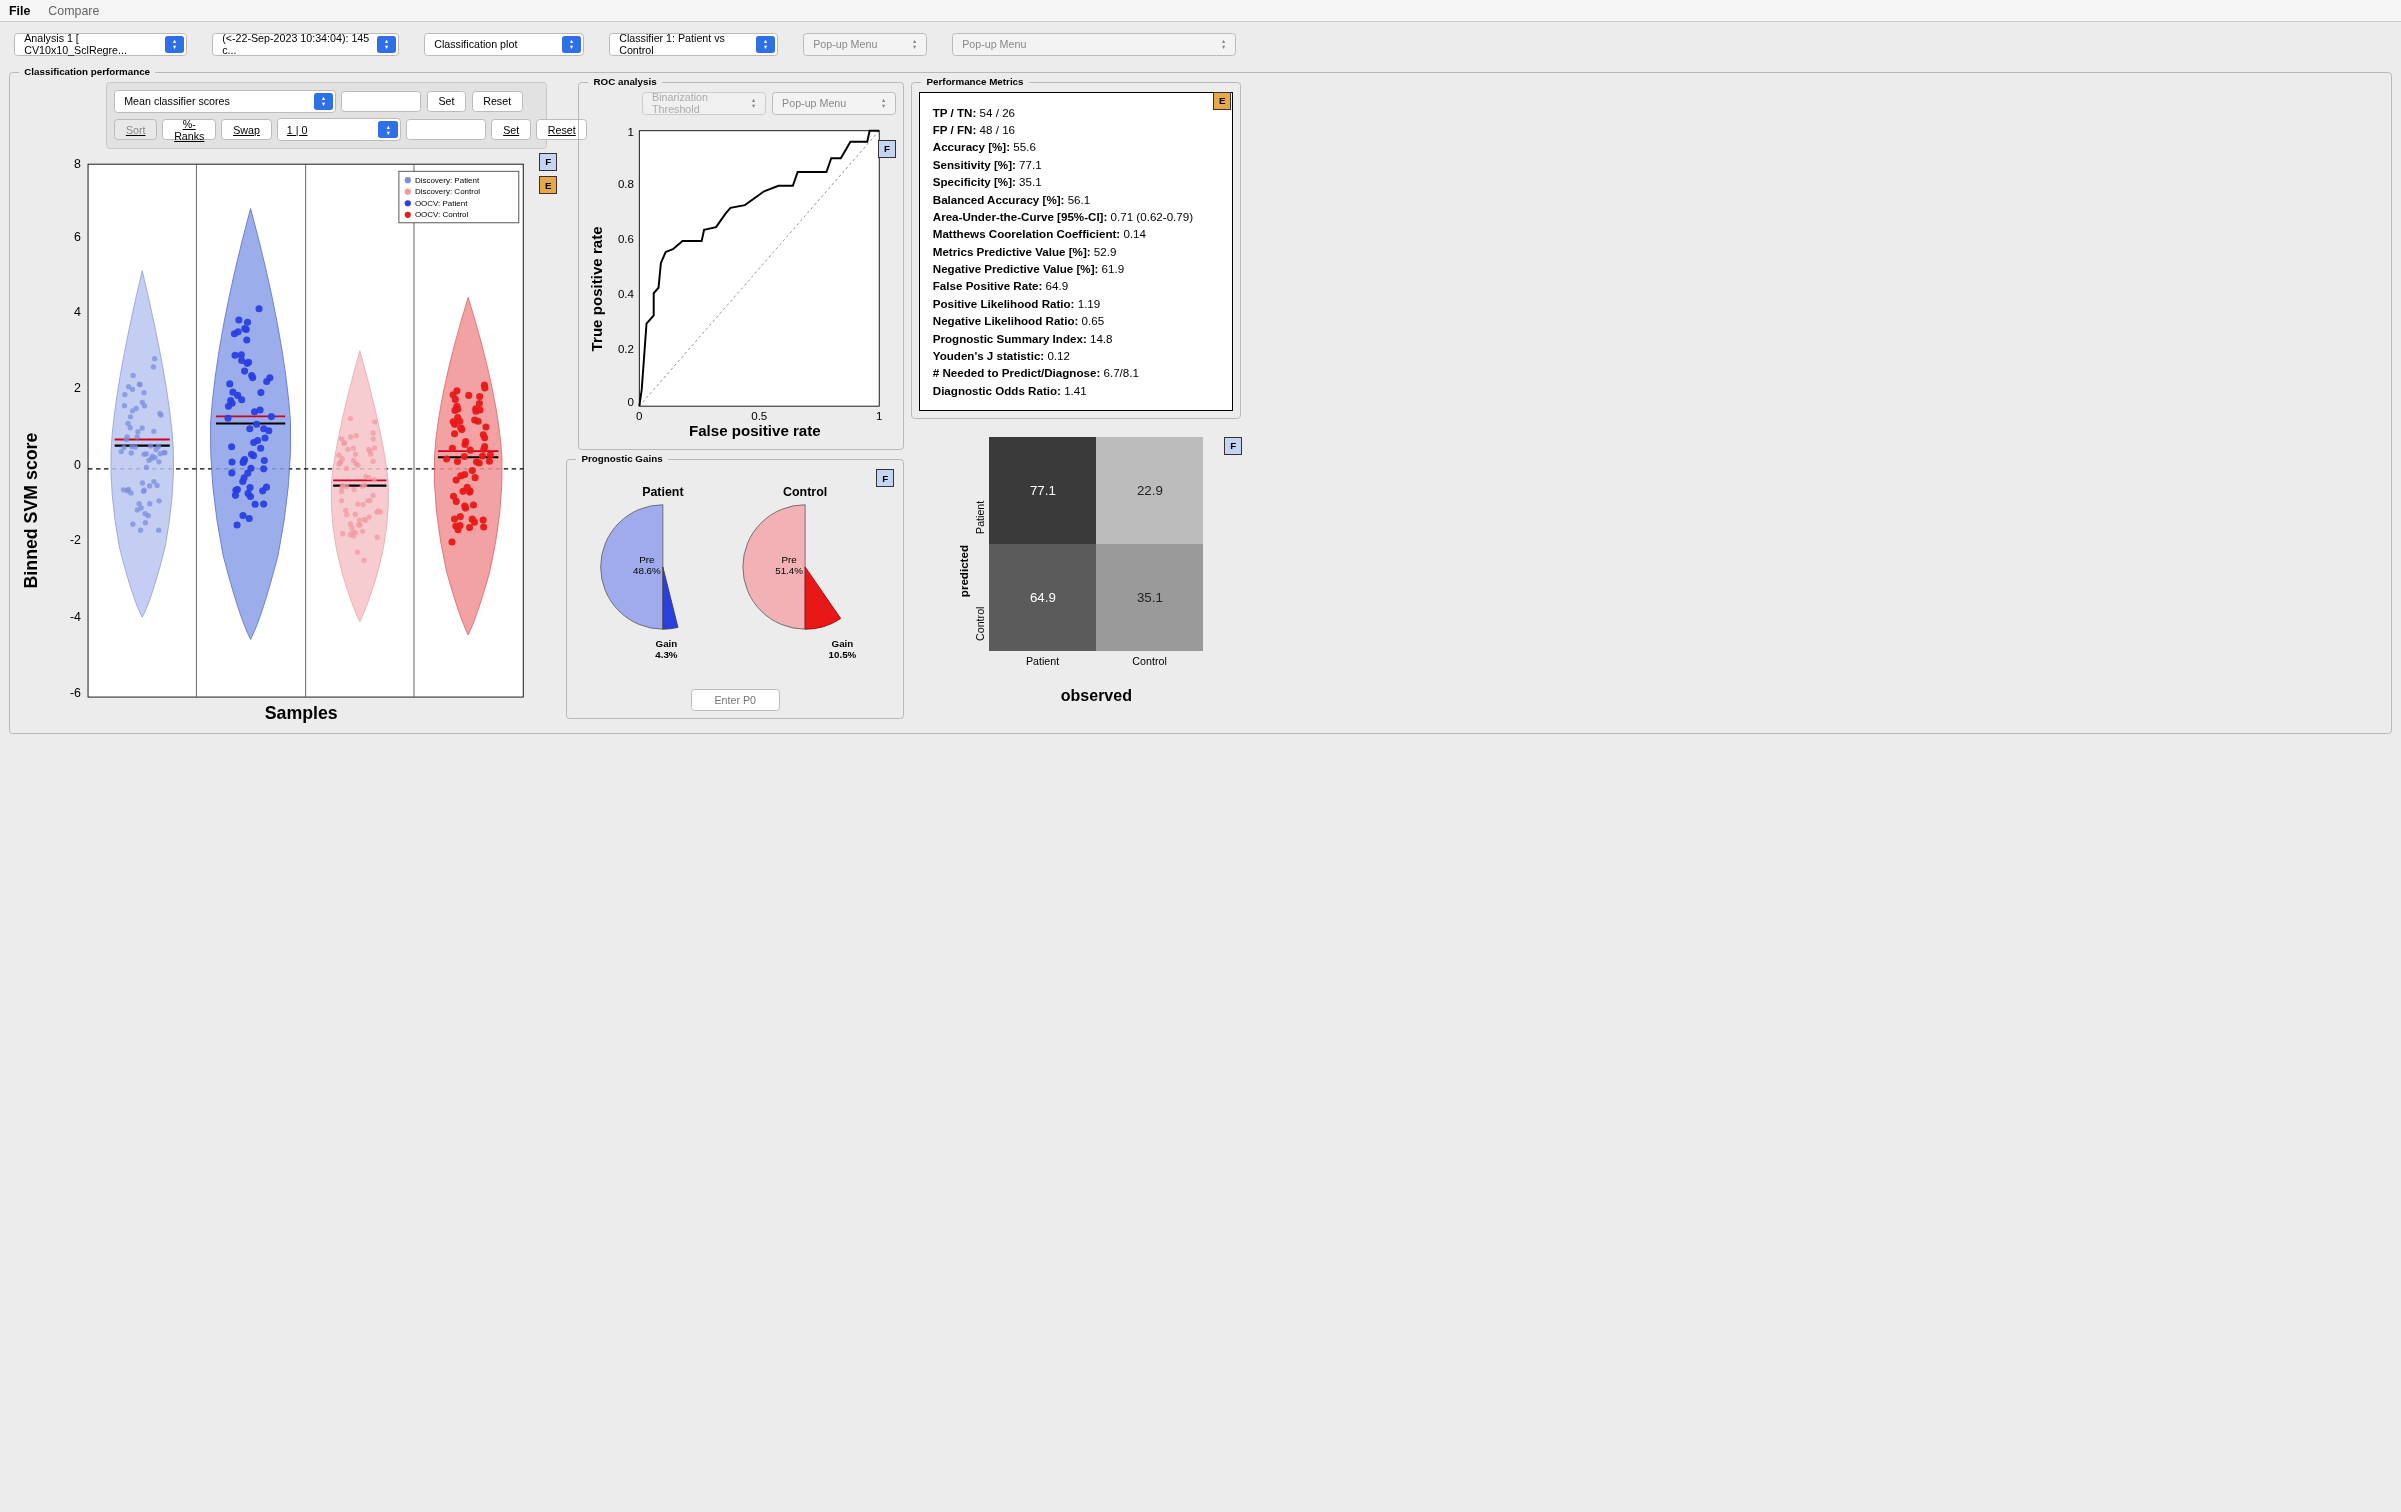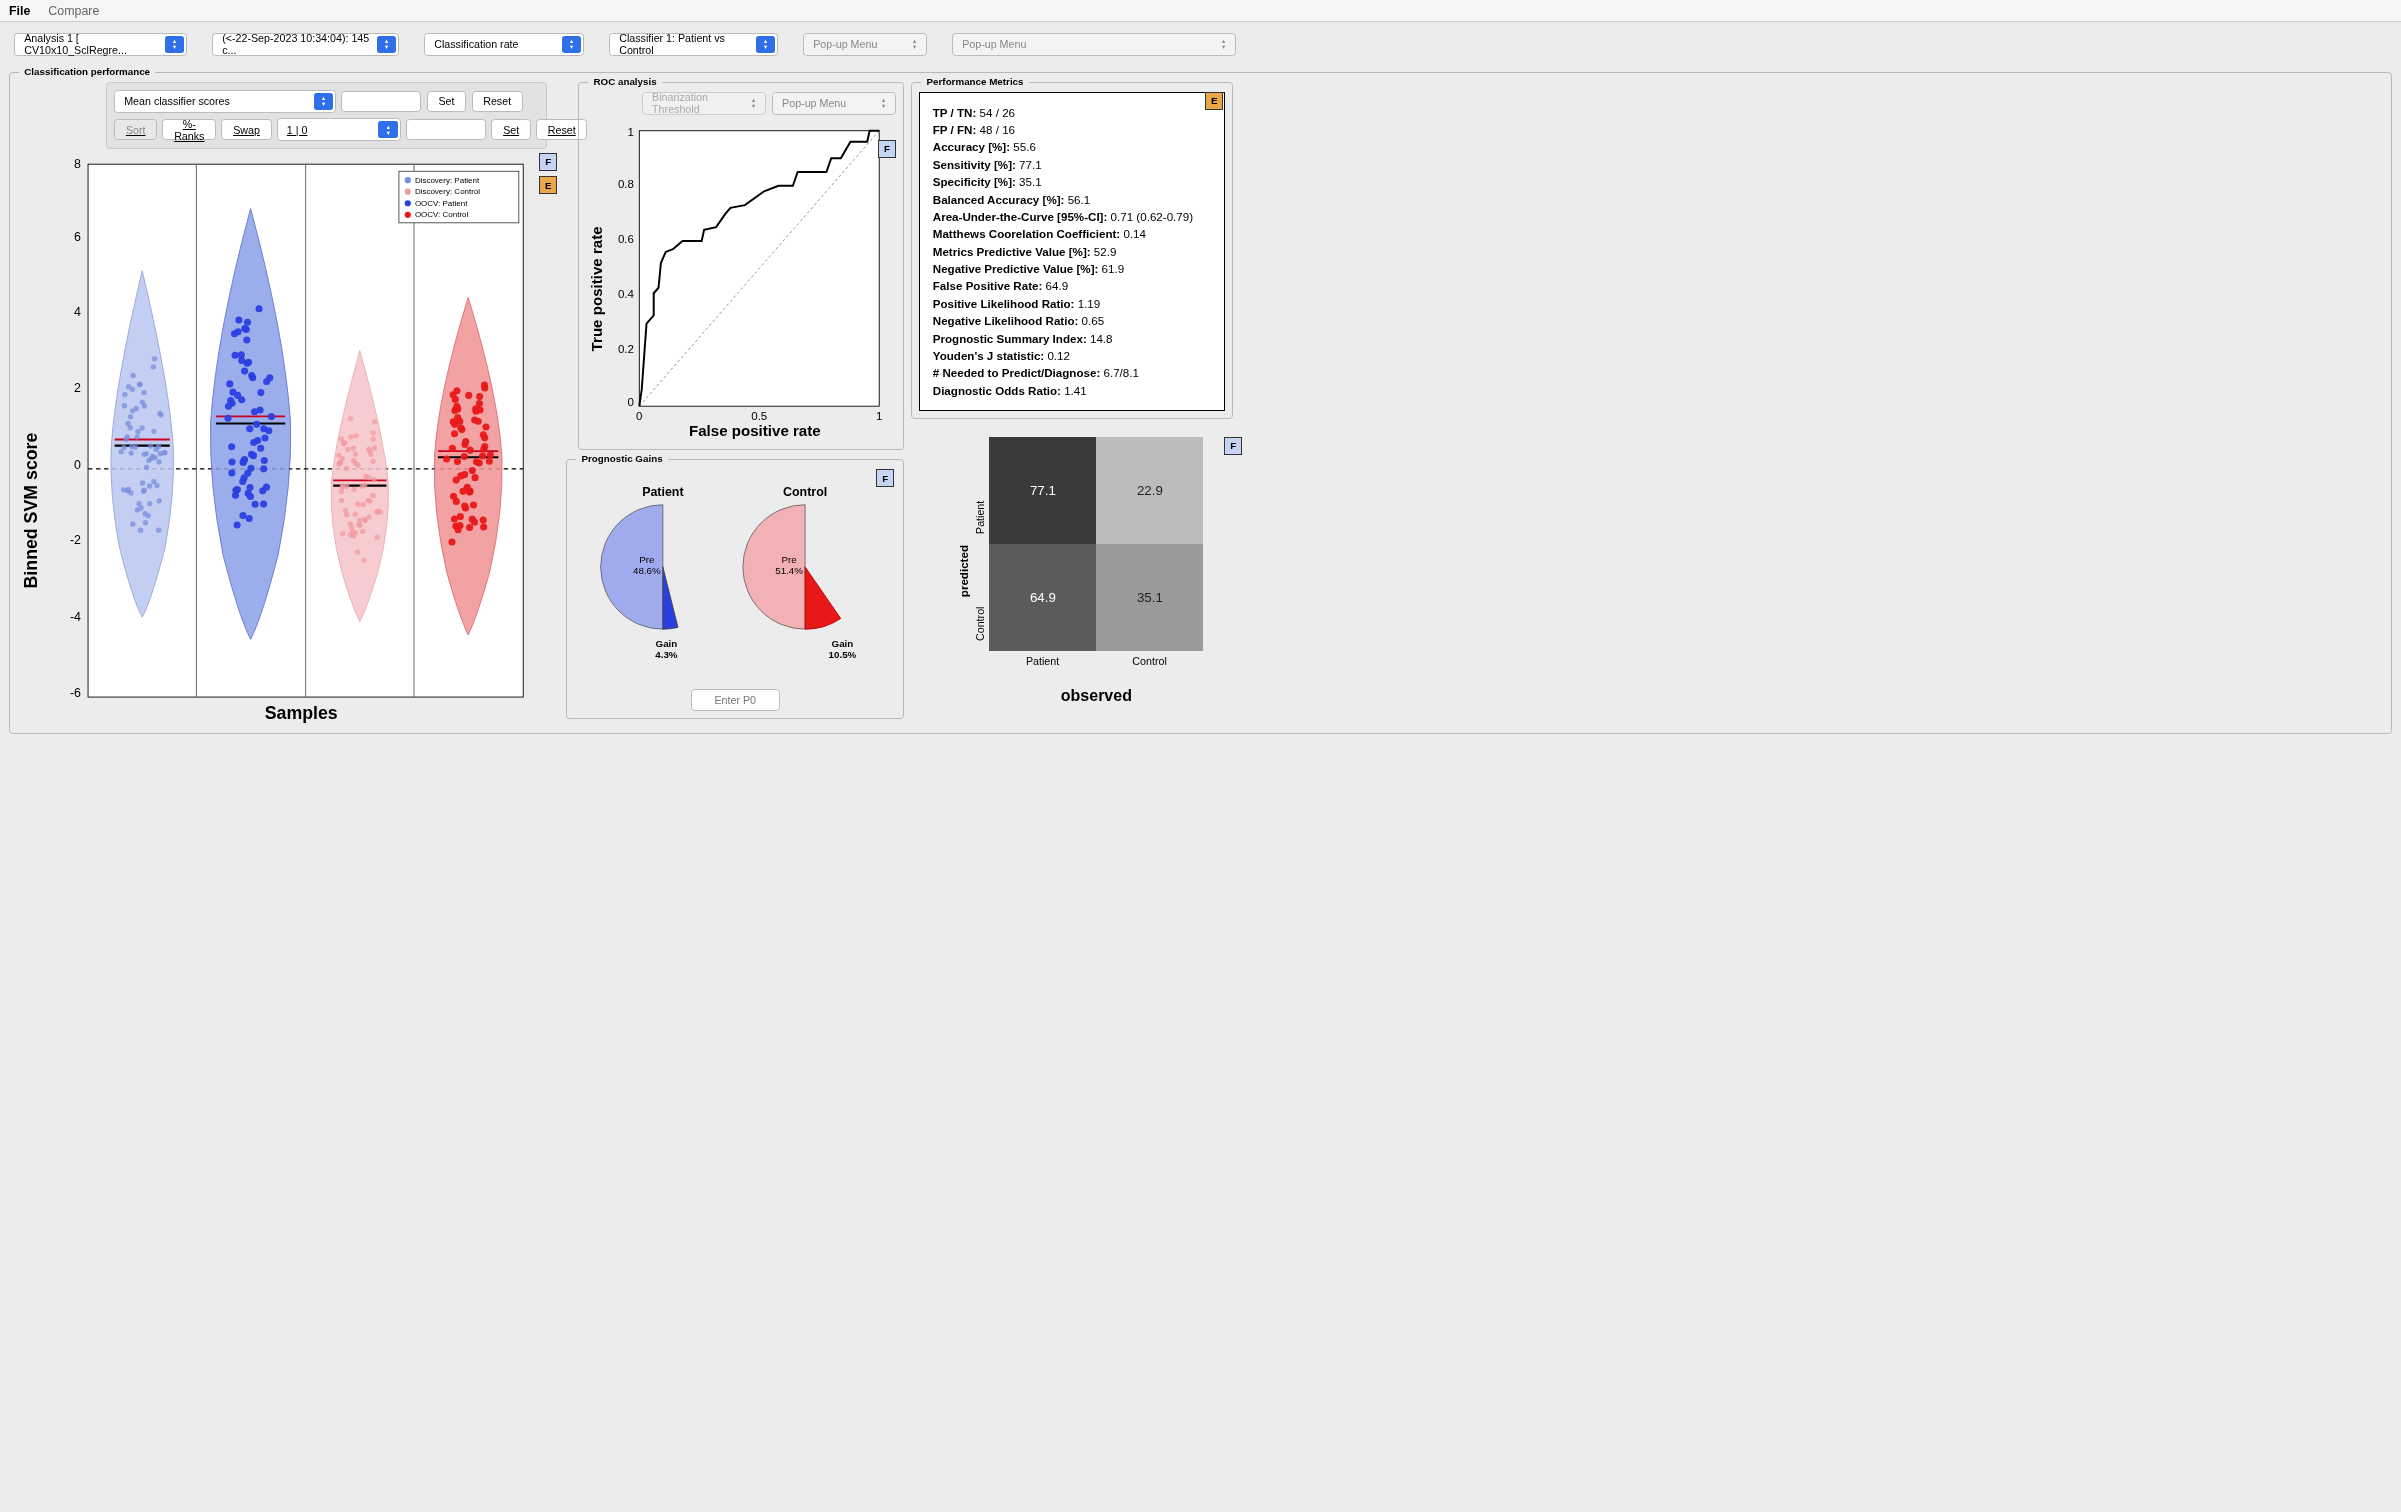--- a/index.html
+++ b/index.html
@@ -57,21 +57,21 @@
 <div class="toolbar">
   <div class="select blue" style="width:173px">
       <span>Analysis 1 [ CV10x10_SclRegre...</span>
       <span class="arrow"></span>
     </div>
   <div class="select blue" style="width:187px">
       <span>(&lt;-22-Sep-2023 10:34:04): 145 c...</span>
       <span class="arrow"></span>
     </div>
   <div class="select blue" style="width:160px">
-      <span>Classification rate</span>
+      <span>Classification plot</span>
       <span class="arrow"></span>
     </div>
   <div class="select blue" style="width:169px">
       <span>Classifier 1: Patient vs Control</span>
       <span class="arrow"></span>
     </div>
   <div class="select gray dim" style="width:116px">
       <span>Pop-up Menu</span>
       <span class="arrow"></span>
     </div>
@@ -491,21 +491,21 @@
           <text x="302" y="200" font-size="11" text-anchor="middle" font-weight="bold">Gain</text>
           <text x="302" y="212" font-size="11" text-anchor="middle" font-weight="bold">10.5%</text>
         </svg>
         <div style="text-align:center;margin-top:-9px">
           <input class="txt" style="width: 89px; text-align: center;" placeholder="Enter P0">
         </div>
       </div>
     </div>
 
     <div>
-      <div class="fieldset" style="margin:0 16px 9px 0">
+      <div class="fieldset" style="margin:0 8px 9px 0">
         <div class="fieldset-title">Performance Metrics</div>
         <div class="badge e" style="position:absolute;right:9px;top:9px">E</div>
         <div class="metrics-box" id="metrics-box">
             <div class="row"><b>TP / TN:</b> 54 / 26</div>
             <div class="row"><b>FP / FN:</b> 48 / 16</div>
             <div class="row"><b>Accuracy [%]:</b> 55.6</div>
             <div class="row"><b>Sensitivity [%]:</b> 77.1</div>
             <div class="row"><b>Specificity [%]:</b> 35.1</div>
             <div class="row"><b>Balanced Accuracy [%]:</b> 56.1</div>
             <div class="row"><b>Area-Under-the-Curve [95%-CI]:</b> 0.71 (0.62-0.79)</div>

